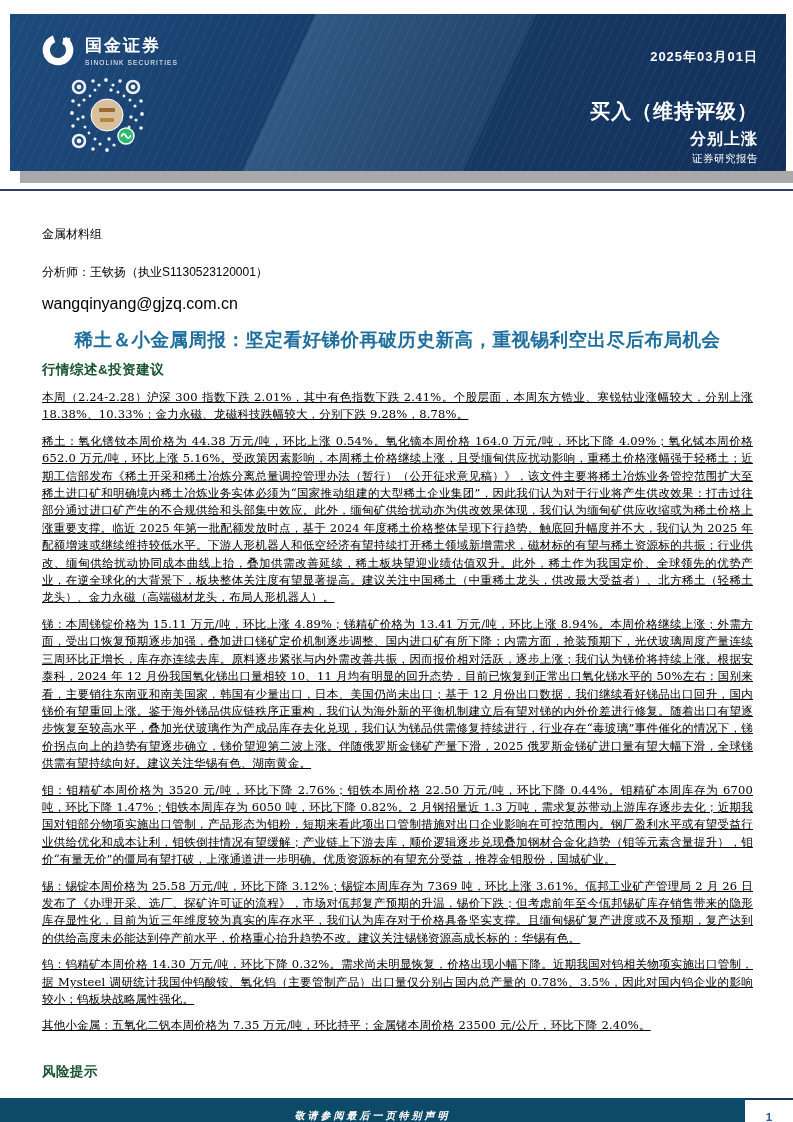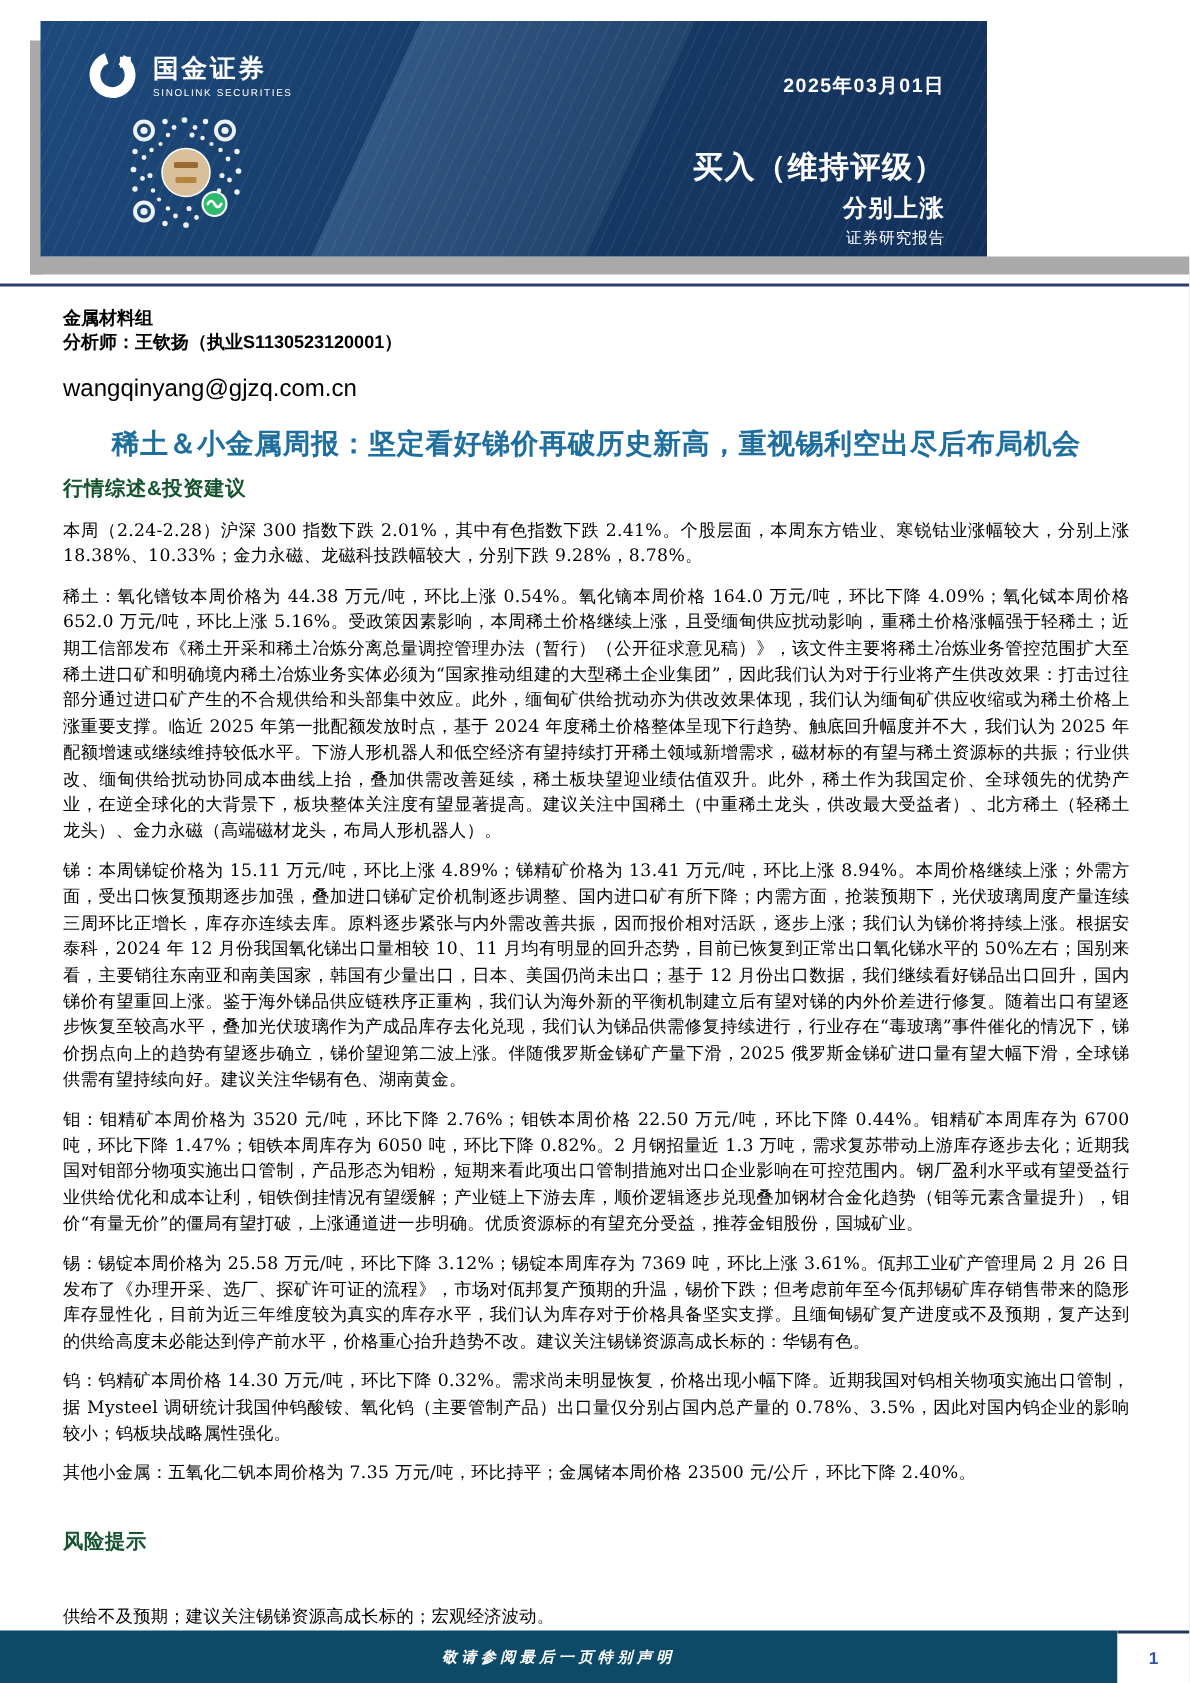--- a/index.html
+++ b/index.html
@@ -6,21 +6,21 @@
   html,body { background:#e8e8e8; }
   .page {
     position:relative; width:793px; height:1122px; margin:0 auto;
     background:#ffffff; overflow:hidden;
     font-family:"Liberation Sans", sans-serif;
   }
   
   .banner-shadow-left { position:absolute; left:20px; top:27px; width:8px; height:156px; background:#a9a9a9; }
   .banner-shadow-bottom { position:absolute; left:20px; top:171px; width:773px; height:12px; background:#a9a9a9; }
   .banner {
-    position:absolute; left:27px; top:14px; width:631px; height:157px;
+    position:absolute; left:10px; top:14px; width:776px; height:157px;
     background:linear-gradient(115deg,#1d4a7c 0%,#173c68 45%,#12305a 100%);
     overflow:hidden;
   }
   .banner::before {
     content:""; position:absolute; inset:0;
     background:linear-gradient(115deg, transparent 36%, rgba(140,175,210,0.22) 36%, rgba(140,175,210,0.10) 62%, transparent 62%);
   }
   .banner::after {
     content:""; position:absolute; inset:0;
     background:repeating-linear-gradient(115deg, rgba(255,255,255,0.055) 0 1px, transparent 1px 8px);
@@ -34,38 +34,38 @@
     left:0; right:60px; top:57px; text-align:center;
     color:#fff; font-size:24px; font-weight:bold; letter-spacing:3px;
   }
   .banner-date  { right:28px; top:34px; color:#fff; font-size:13px; font-weight:bold; letter-spacing:1px; }
   .banner-rating{ right:28px; top:84px; color:#fff; font-size:20px; font-weight:bold; letter-spacing:1px; }
   .banner-type  { right:28px; top:115px; color:#fff; font-size:16px; font-weight:bold; letter-spacing:1px; }
   .banner-cat   { right:28px; top:138px; color:#fff; font-size:10.5px; letter-spacing:0.5px; }
   .header-rule { position:absolute; left:0; top:189px; width:793px; height:2px; background:#2c3e6e; }
   
   .content { position:absolute; left:42px; top:204px; width:711px; color:#000; }
-  .analyst-team, .analyst-line { font-size:12px; font-weight:bold; line-height:16px; }
+  .analyst-team, .analyst-line { font-size:12px; font-weight:normal; line-height:16px;margin-top:22px; }
   .analyst-email { font-size:16px; line-height:16px;margin-top:16px; }
   .report-title {
     margin:15px 0 9px; text-align:center;
     color:#1f6f9e; font-size:18.5px; font-weight:bold; letter-spacing:0.5px;
   }
   .section-heading {
     color:#14532d; font-size:13.5px; font-weight:bold; letter-spacing:0.5px;
     margin:2px 0 10px;
   }
   .section-heading.risk { margin-top:28px; margin-bottom:32px; }
   .body-par {
     font-family:"DejaVu Serif","Liberation Serif",serif;
     font-size:11.5px; line-height:17.4px; text-align:justify;
-    letter-spacing:0.2px; margin-bottom:9px;
+    letter-spacing:0.2px; margin-bottom:9px;text-decoration:underline;
   }
   
-  .footer { position:absolute; left:0; bottom:0; width:793px; height:35px; }
+  .footer { position:absolute; left:0; bottom:0; width:793px; height:24px; }
   .footer-bar {
     position:absolute; left:0; top:0; width:745px; height:35px; background:#0c4a67;
     display:flex; align-items:center; justify-content:center;
     color:#fff; font-family:"DejaVu Serif","Liberation Serif",serif;
     font-style:italic; font-weight:bold; font-size:10px; letter-spacing:3px;
   }
   .footer-pagebox {
     position:absolute; right:0; top:0; width:48px; height:35px; background:#fff;
     border-top:2px solid #1b3a5c;
     display:flex; align-items:center; justify-content:center;

